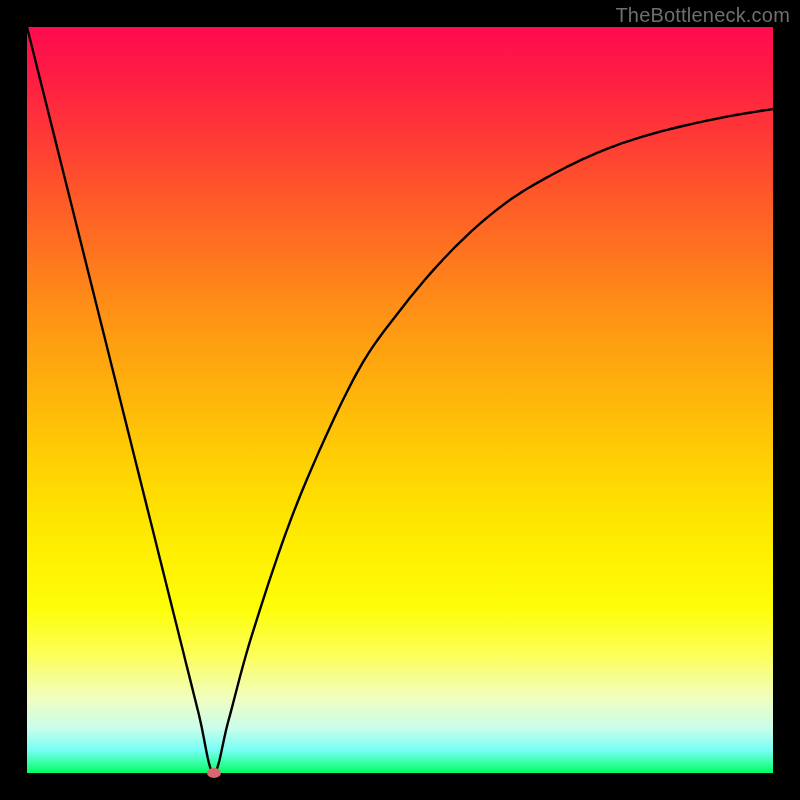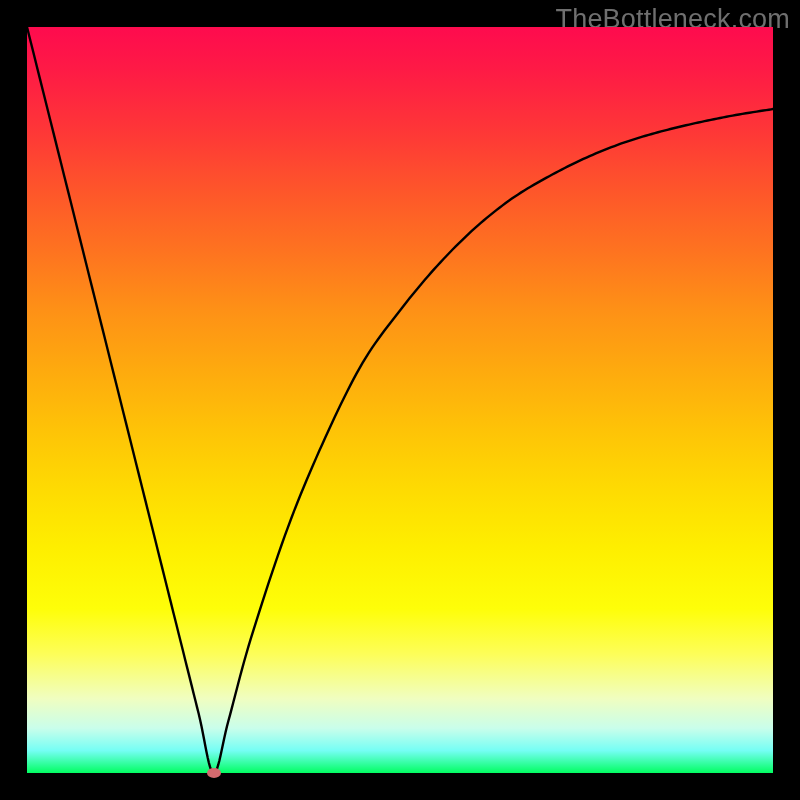--- a/index.html
+++ b/index.html
@@ -53,21 +53,21 @@
     height: 10px;
     border-radius: 50%;
     background: #d46a6f;
     transform: translate(-50%, -50%);
   }
   .watermark {
     position: absolute;
     top: 4px;
     right: 10px;
     color: #6f6f6f;
-    font-size: 27px;
+    font-size: 20px;
     letter-spacing: 0.2px;
     user-select: none;
   }
 </style>
 </head>
 <body>
 
 <div class="watermark">TheBottleneck.com</div>
 
 <div class="frame">

